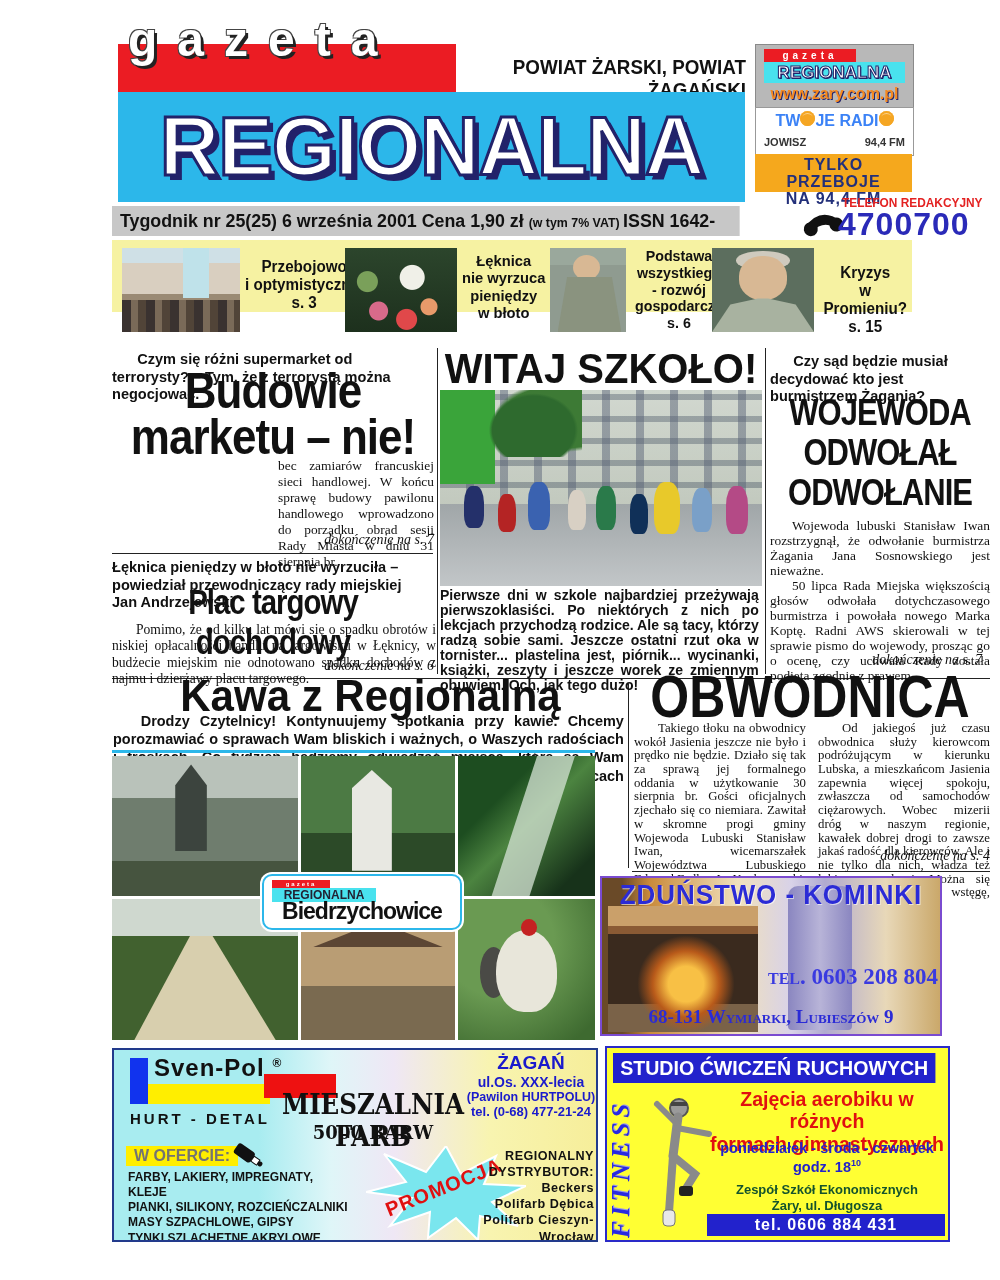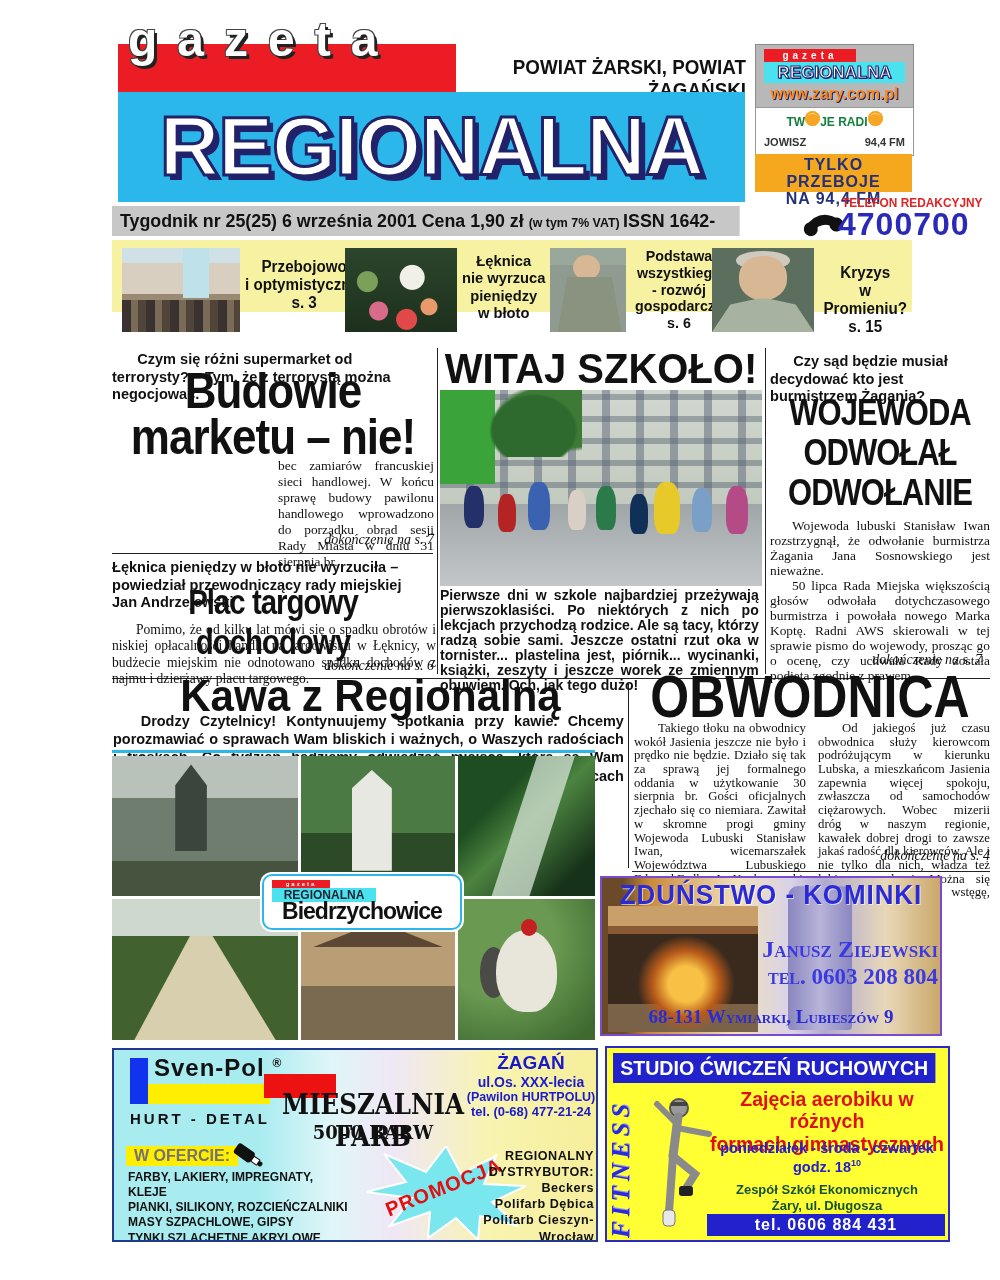--- a/index.html
+++ b/index.html
@@ -19,21 +19,21 @@
   .title-txt{width:100%;text-align:center;line-height:108px;font-size:84px;font-weight:800;color:#fff;
       letter-spacing:-1px;-webkit-text-stroke:3px #22226a;text-shadow:5px 5px 0 #22226a;transform:scaleX(.98);}
   .minilogo{left:755px;top:44px;width:157px;height:62px;background:#b8b8b8;border:1px solid #8a8a8a;}
   .mini-red{left:8px;top:4px;width:92px;height:13px;background:#EB1C23;color:#fff;font-size:10px;
       font-weight:bold;letter-spacing:4px;text-align:center;line-height:13px;}
   .mini-cyan{left:8px;top:17px;width:141px;height:21px;background:#49E2EE;text-align:center;line-height:21px;
       font-size:17px;font-weight:800;color:#fff;-webkit-text-stroke:1px #22226a;text-shadow:1px 1px 0 #22226a;}
   .mini-url{left:0;top:40px;width:157px;text-align:center;font-size:16px;font-weight:800;color:#F6891F;
       text-shadow:1px 1px 0 #22226a;}
   .radio-box{left:755px;top:107px;width:157px;height:47px;background:#fff;border:1px solid #999;}
-  .radio-name{left:0;top:3px;width:157px;text-align:center;font-size:12px;font-weight:800;color:#15803d;}
+  .radio-name{left:0;top:3px;width:157px;text-align:center;font-size:16px;font-weight:800;color:#3b82f6;}
   .sun{display:inline-block;width:15px;height:15px;border-radius:50%;background:#F5A623;
       box-shadow:inset 0 0 0 2px #F5A623,inset 0 3px 0 rgba(255,255,255,.5);}
   .radio-sub{left:8px;top:28px;width:141px;font-size:11px;font-weight:bold;color:#333;}
   .radio-freq{float:right;}
   .radio-slogan{left:755px;top:154px;width:157px;height:36px;background:#F5A81D;color:#23307a;
       font-size:16px;font-weight:800;text-align:center;line-height:17px;padding-top:2px;letter-spacing:1px;}
   .phone-label{left:842px;top:196px;width:150px;font-size:12.5px;font-weight:800;color:#E32222;transform:scaleX(.95);transform-origin:left;}
   .phone-num{left:838px;top:206px;width:160px;font-size:32px;font-weight:800;color:#2a2ab8;letter-spacing:1px;}
   .phone-ico{left:800px;top:198px;width:44px;height:40px;transform:rotate(-10deg);}
 
@@ -339,21 +339,20 @@
 
   <div class="abs h-obwodnica">OBWODNICA</div>
   <div class="abs bodytxt ind obw-col" style="left:634px;">Takiego tłoku na obwodnicy wokół Jasienia jeszcze nie było i prędko nie będzie. Działo się tak za sprawą jej formalnego oddania w użytkowanie 30 sierpnia br. Gości oficjalnych zjechało się co niemiara. Zawitał w skromne progi gminy Wojewoda Lubuski Stanisław Iwan, wicemarszałek Województwa Lubuskiego Edward Fedko, JanKochanowski, posłowie, dyrektorzy urzędów wojewódzkich i krajowych oraz grupa przedwojennych mieszkańców Jasienia.</div>
   <div class="abs bodytxt ind obw-col" style="left:818px;">Od jakiegoś już czasu obwodnica służy kierowcom podróżującym w kierunku Lubska, a mieszkańcom Jasienia zapewnia więcej spokoju, zwłaszcza od samochodów ciężarowych. Wobec mizerii dróg w naszym regionie, kawałek dobrej drogi to zawsze jakaś radość dla kierowców. Ale i nie tylko dla nich, władza też lubi nowe drogi. Można się pokazać, przeciąć wstęgę, powiedzieć słów kilka.</div>
   <div class="abs more" style="left:818px;top:848px;width:172px;">dokończenie na s. 4</div>
 
   <div class="abs zdun">
     <div class="fire"></div>
     <div class="col"></div>
     <div class="abs zdun-title">ZDUŃSTWO - KOMINKI</div>
-    <div class="abs zdun-name">Janusz Ziejewski</div>
     <div class="abs zdun-tel">tel. 0603 208 804</div>
     <div class="abs zdun-addr">68-131 Wymiarki, Lubieszów 9</div>
   </div>
 
   <div class="abs sven">
     <div class="abs sv-blue"></div>
     <div class="abs sv-yellow"></div>
     <div class="abs sv-red"></div>
     <div class="abs sv-brand"><span>Sven-Pol</span> <sup style="font-size:12px;">®</sup></div>
     <div class="abs sv-sub">HURT - DETAL</div>

